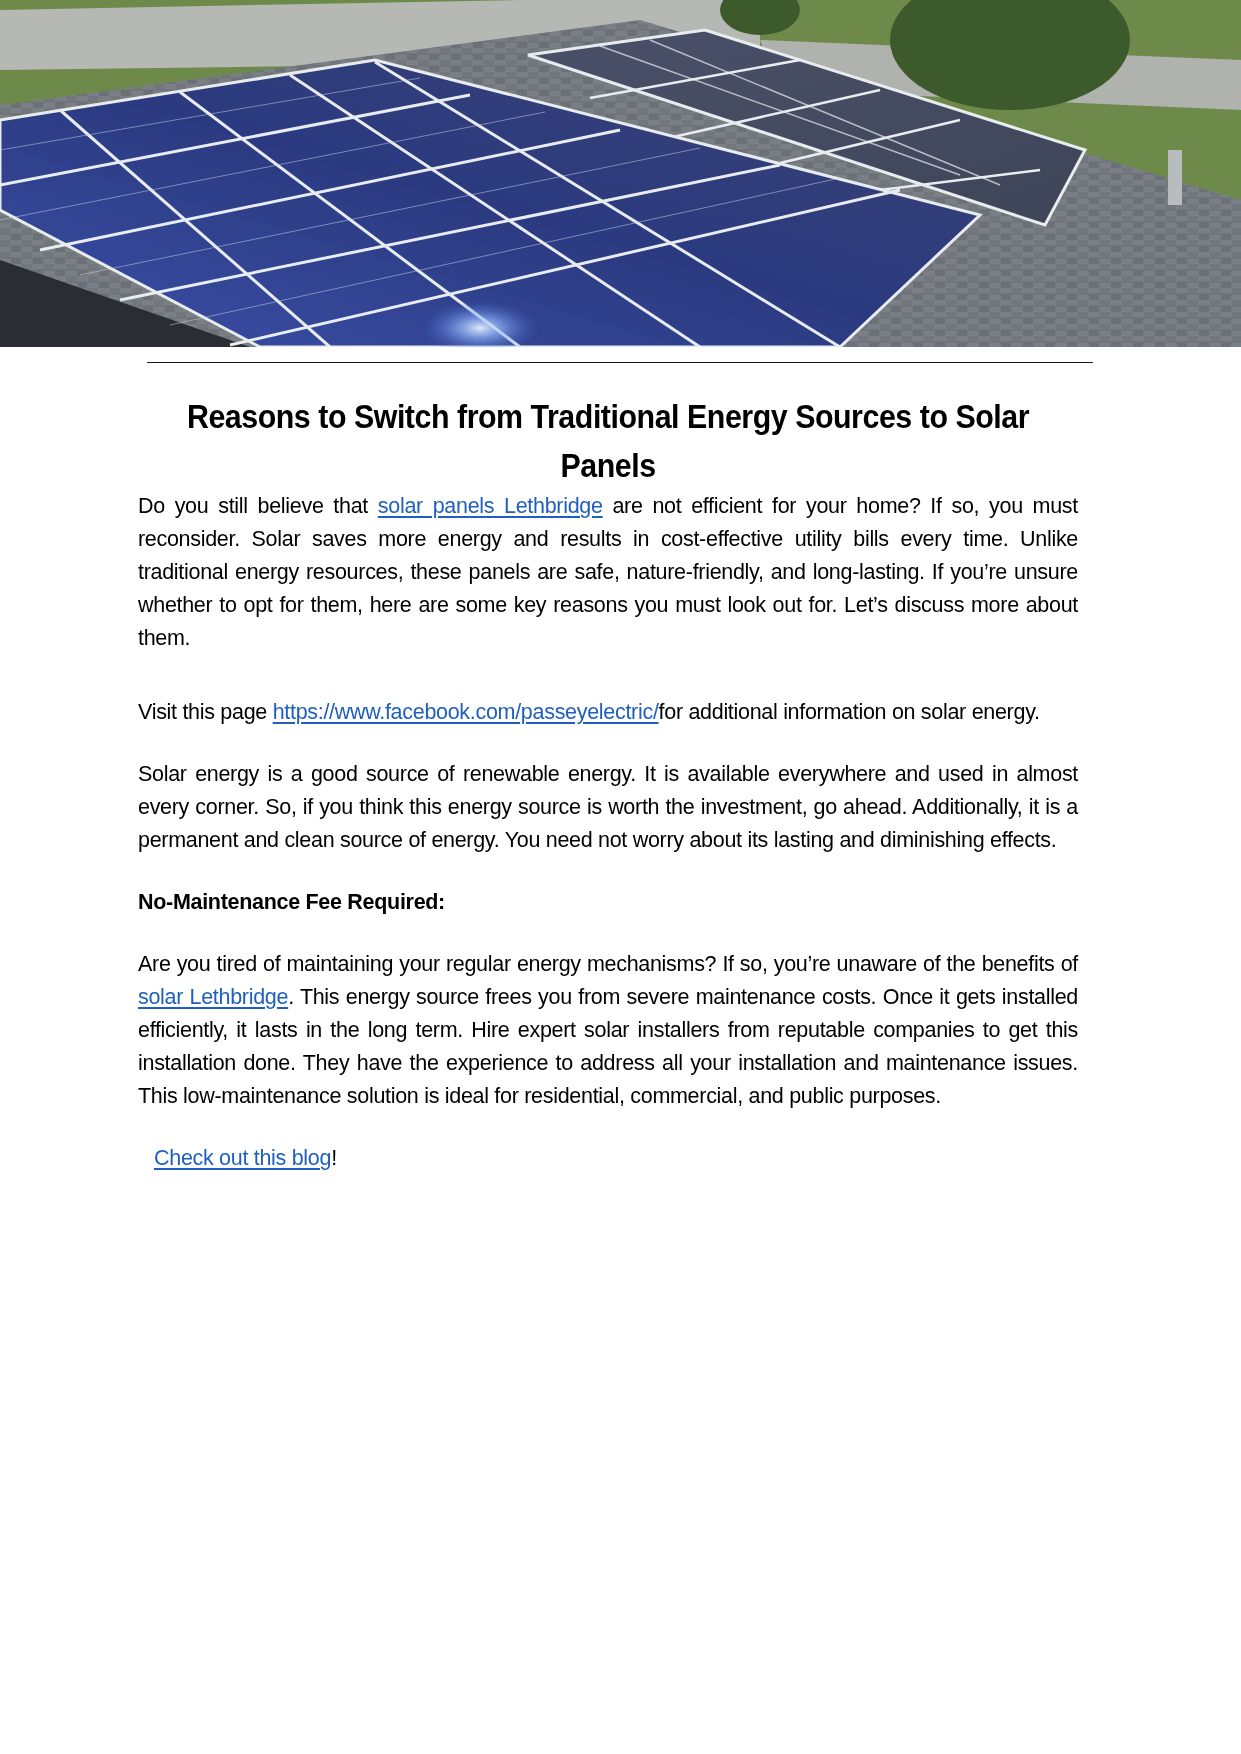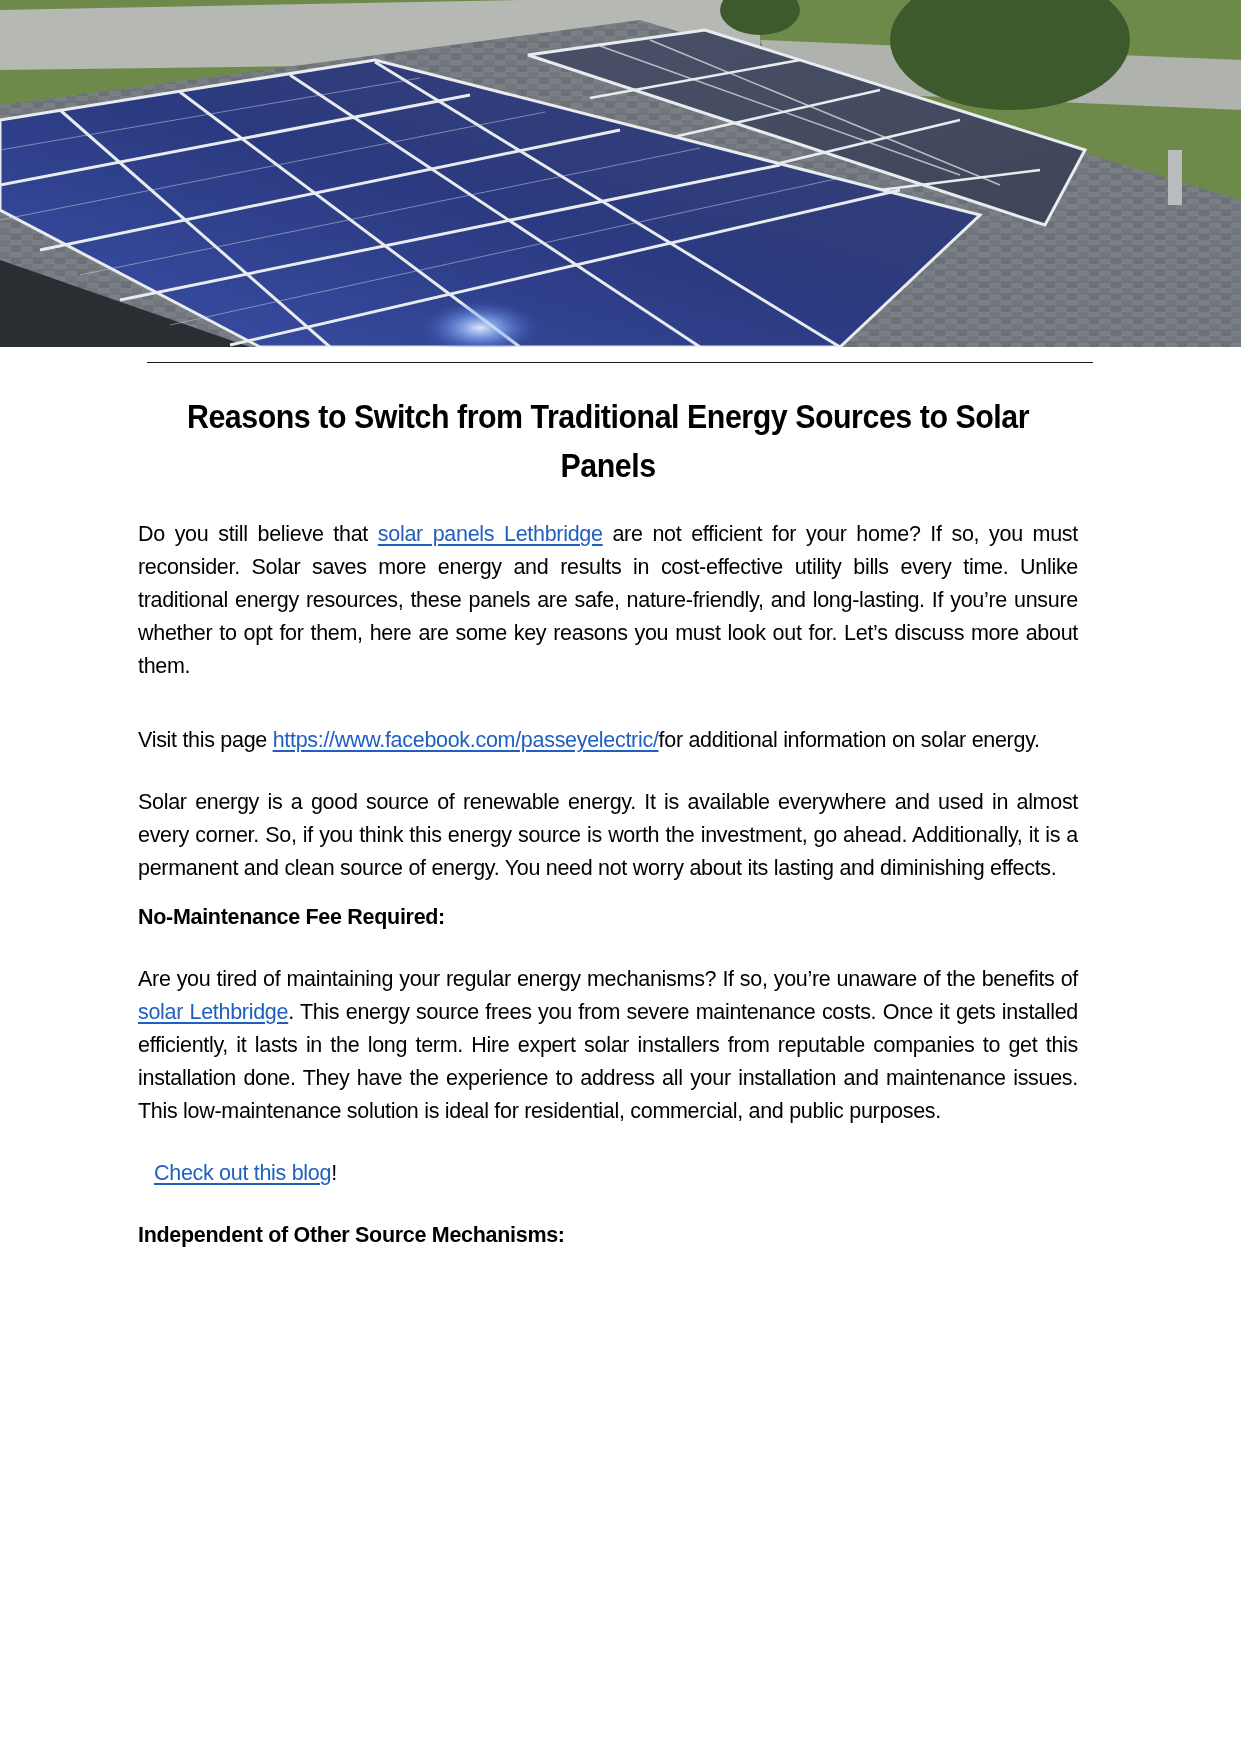--- a/index.html
+++ b/index.html
@@ -11,25 +11,25 @@
     .rule { position: absolute; left: 147px; top: 362px; width: 946px; height: 0; border-top: 1.5px solid #1a1a1a; }
 
     .page { position: absolute; left: 138px; top: 392px; width: 940px; }
 
     h1 { margin: 0; font-family: "Liberation Sans", sans-serif; font-weight: bold; font-size: 33px; line-height: 49px; text-align: center; letter-spacing: -0.5px; color: #000; transform: scaleX(0.92); transform-origin: center; }
 
     p { margin: 0; font-size: 21.5px; line-height: 33px; text-align: justify; letter-spacing: -0.3px; }
     p.heading { font-weight: bold; }
     a { color: #1f5fbf; text-decoration: underline; text-underline-offset: 3px; }
 
-    .p-intro { margin-top: 28px; }
+    .p-intro { }
     .p-visit { margin-top: 41px; }
     .h-renew { margin-top: 29px; }
     .p-renew { margin-top: 29px; }
-    .h-maint { margin-top: 16px; }
+    .h-maint { margin-top: 29px; }
     .p-maint { margin-top: 29px; }
     .p-blog { margin-top: 29px; margin-left: 16px; }
     .h-indep { margin-top: 29px; }
     .p-indep { margin-top: 29px; }
   </style>
 </head>
 <body>
 
 <div class="hero">
   <svg width="1241" height="347" viewBox="0 0 1241 347">
@@ -92,14 +92,13 @@
 
   <p class="p-visit"><span>Visit this page </span><a href="#">https://www.facebook.com/passeyelectric/</a><span>for additional information on solar energy.</span></p>
 
   <p class="p-renew">Solar energy is a good source of renewable energy. It is available everywhere and used in almost every corner. So, if you think this energy source is worth the investment, go ahead. Additionally, it is a permanent and clean source of energy. You need not worry about its lasting and diminishing effects.</p>
 
   <p class="heading h-maint">No-Maintenance Fee Required:</p>
   <p class="p-maint"><span>Are you tired of maintaining your regular energy mechanisms? If so, you’re unaware of the benefits of </span><a href="#">solar Lethbridge</a><span>. This energy source frees you from severe maintenance costs. Once it gets installed efficiently, it lasts in the long term. Hire expert solar installers from reputable companies to get this installation done. They have the experience to address all your installation and maintenance issues. This low-maintenance solution is ideal for residential, commercial, and public purposes.</span></p>
 
   <p class="p-blog"><a href="#">Check out this blog</a><span>!</span></p>
 
-  <p class="heading h-indep">Independent of Other Source Mechanisms:</p>
 </div>
 
 </body></html>

